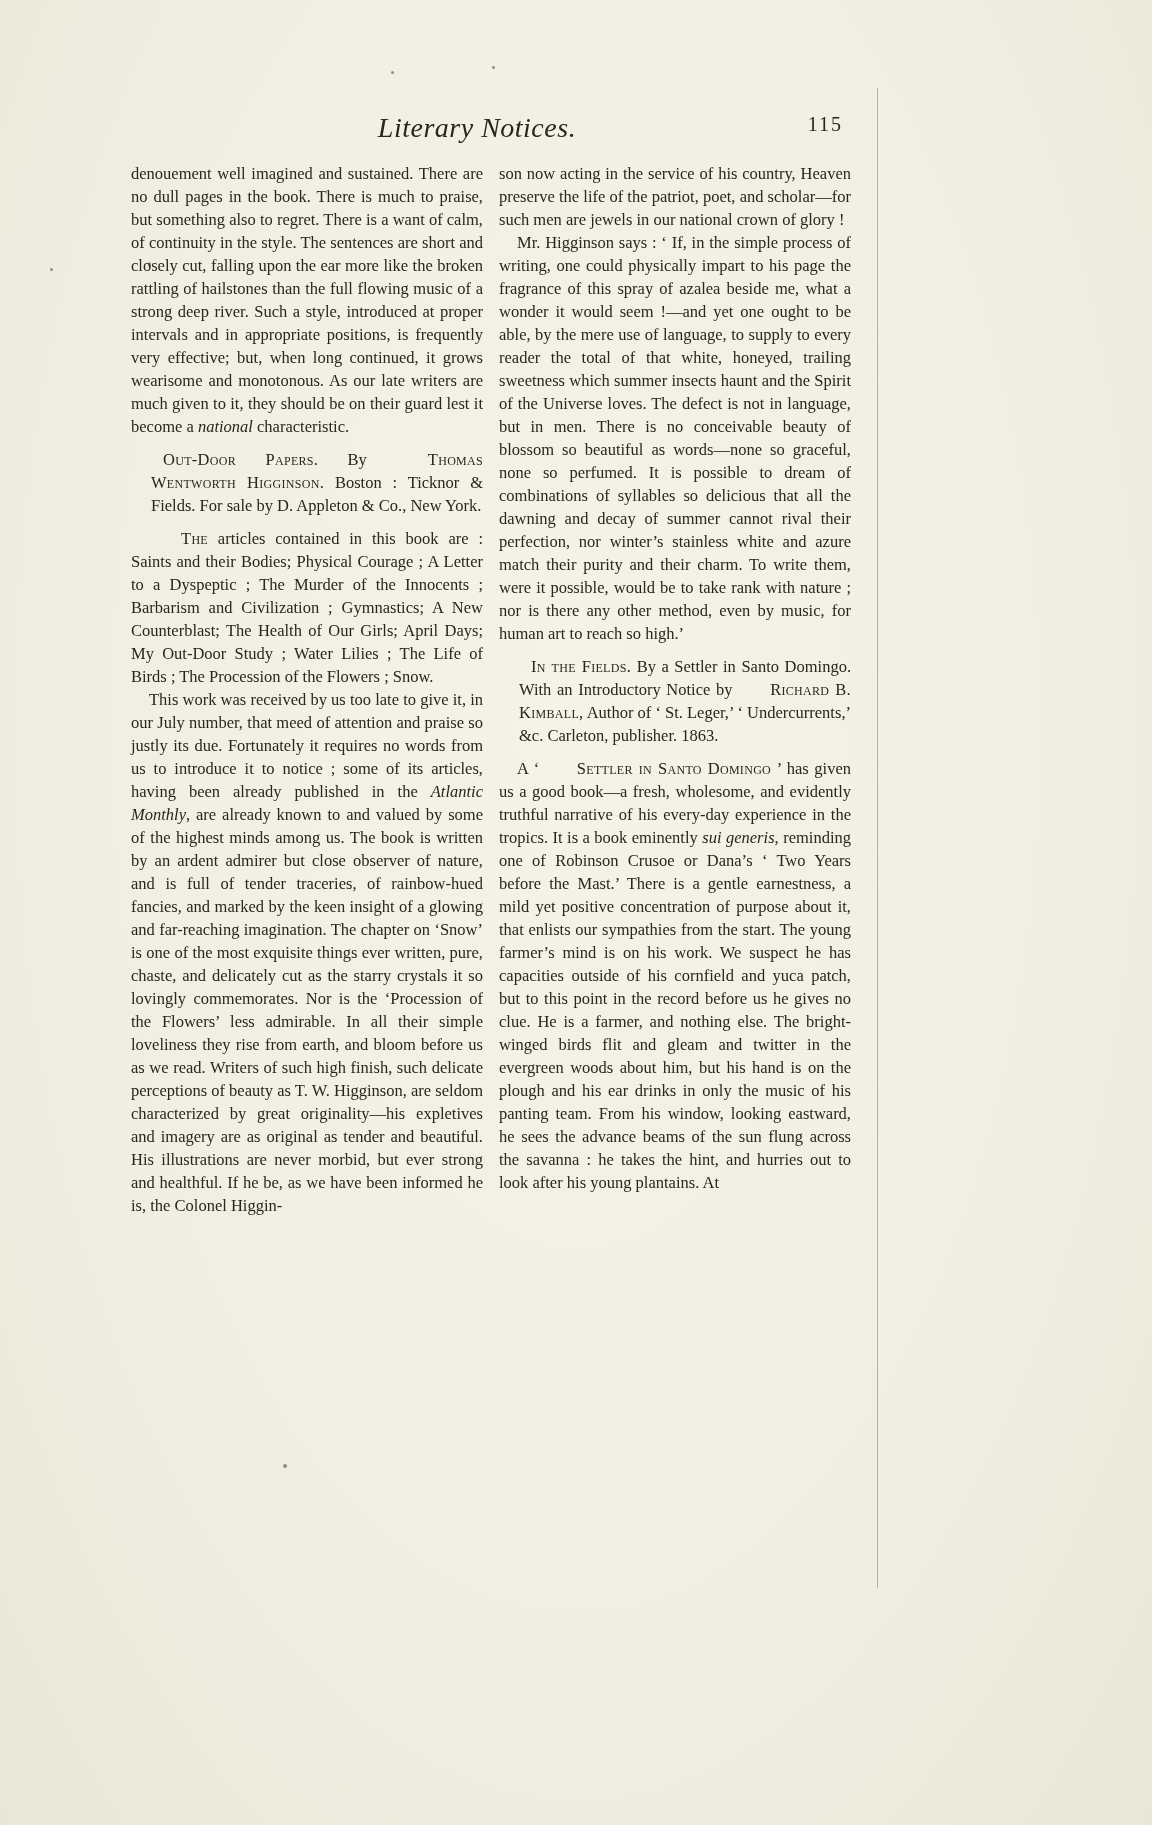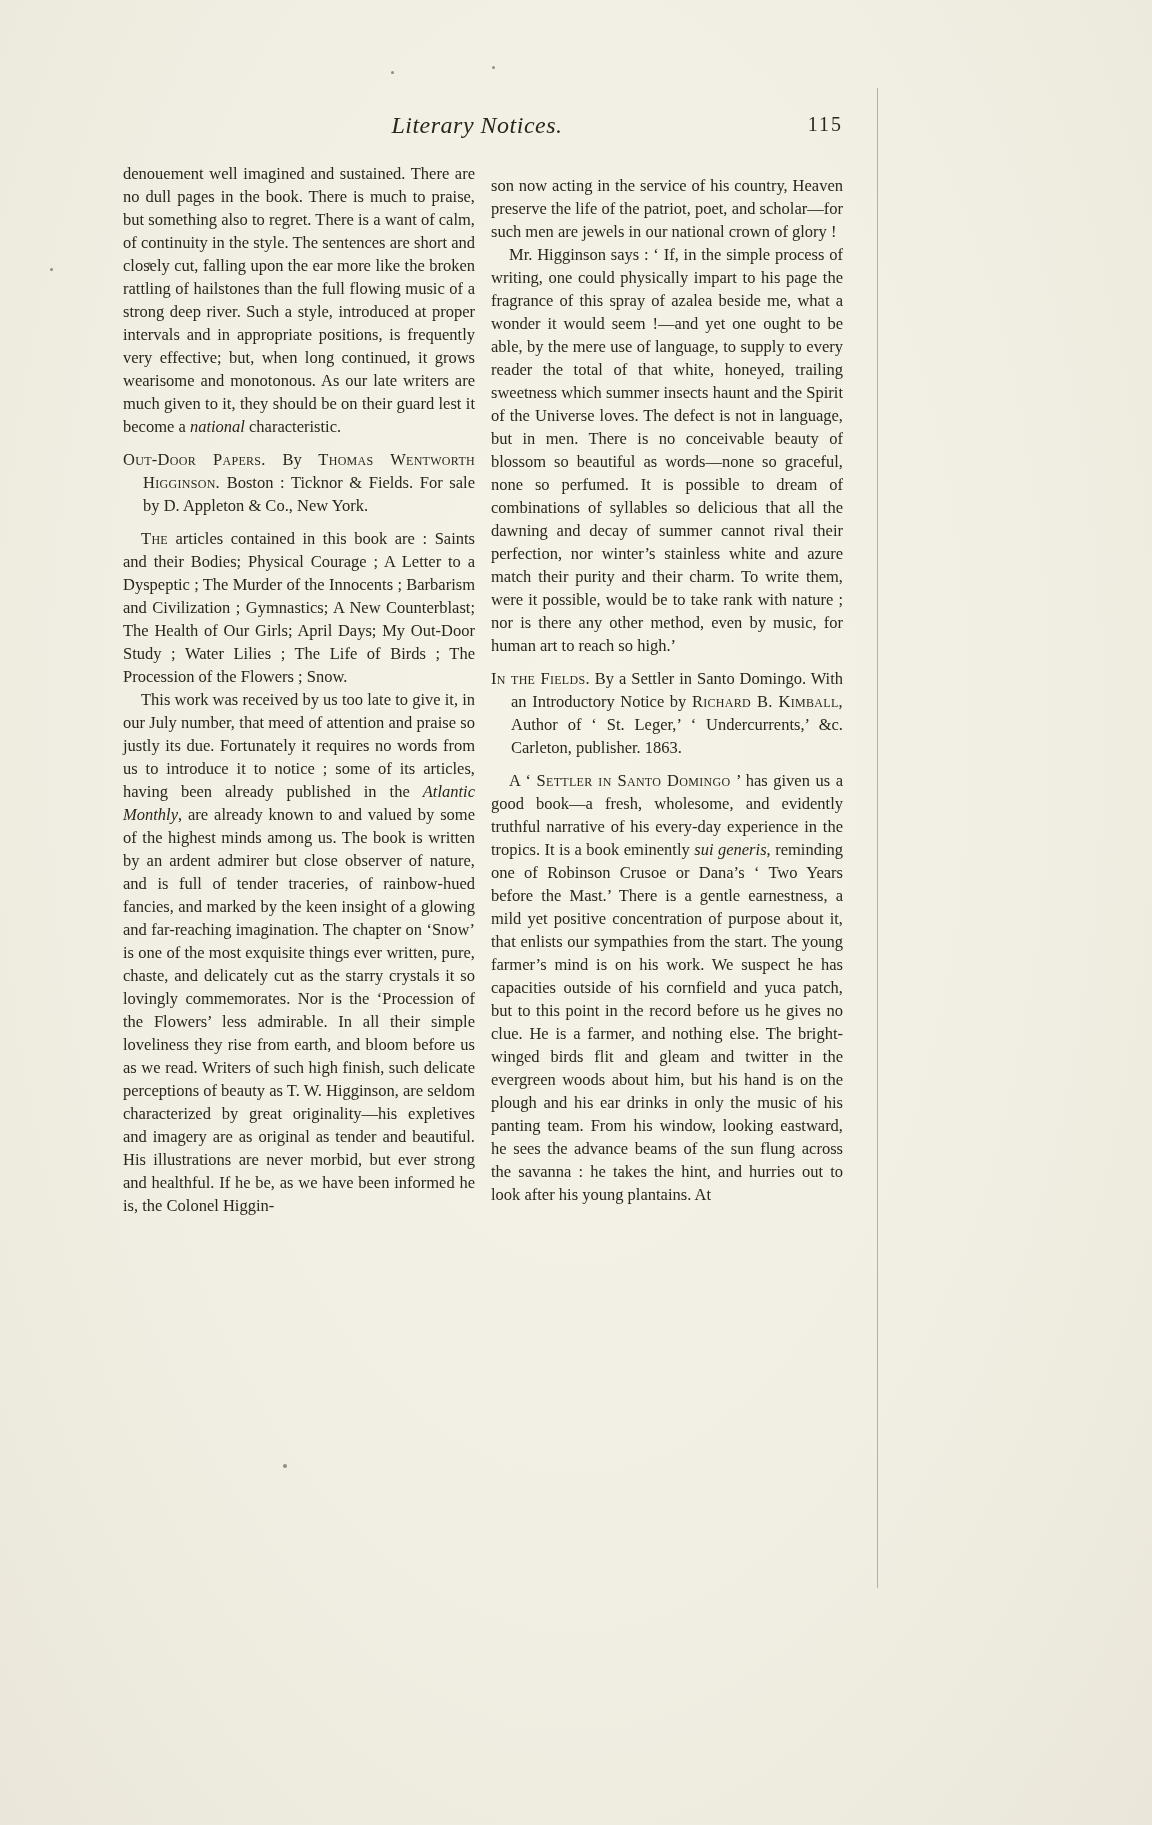--- a/index.html
+++ b/index.html
@@ -42,58 +42,57 @@
   .page-header {
     position: absolute;
     top: 112px;
     left: 117px;
     width: 720px;
     height: 36px;
   }
   .running-title {
     text-align: center;
     font-style: italic;
-    font-size: 24px;
+    font-size: 28px;
     letter-spacing: 0.5px;
   }
   .page-number {
     position: absolute;
     right: -6px;
     top: 1px;
     font-size: 20px;
     letter-spacing: 2px;
   }
 
   .columns {
     position: absolute;
     top: 162px;
-    left: 123px;
+    left: 131px;
     width: 720px;
     display: flex;
     gap: 16px;
-    align-items: center;
   }
   .col {
     width: 352px;
     font-size: 16.5px;
     line-height: 23px;
     text-align: justify;
     color: #2b261d;
   }
   .para { margin: 0; }
   .para.continuation { text-indent: 0; }
   .para.indented { text-indent: 18px; }
   .para.citation {
     margin: 10px 0;
     padding-left: 20px;
     text-indent: -20px;
   }
   .rn  { font-style: normal; }
   .ri  { font-style: italic; }
-  .rsc { font-variant: small-caps; letter-spacing: 0.3px; }
+  .rsc { font-variant: small-caps; letter-spacing: 0.3px; margin-left: 32px; }
 </style>
 </head>
 <body>
 
 <div class="page">
 
   <div class="speck s1"></div>
   <div class="speck s2"></div>
   <div class="speck s3"></div>
   <div class="speck s4"></div>

